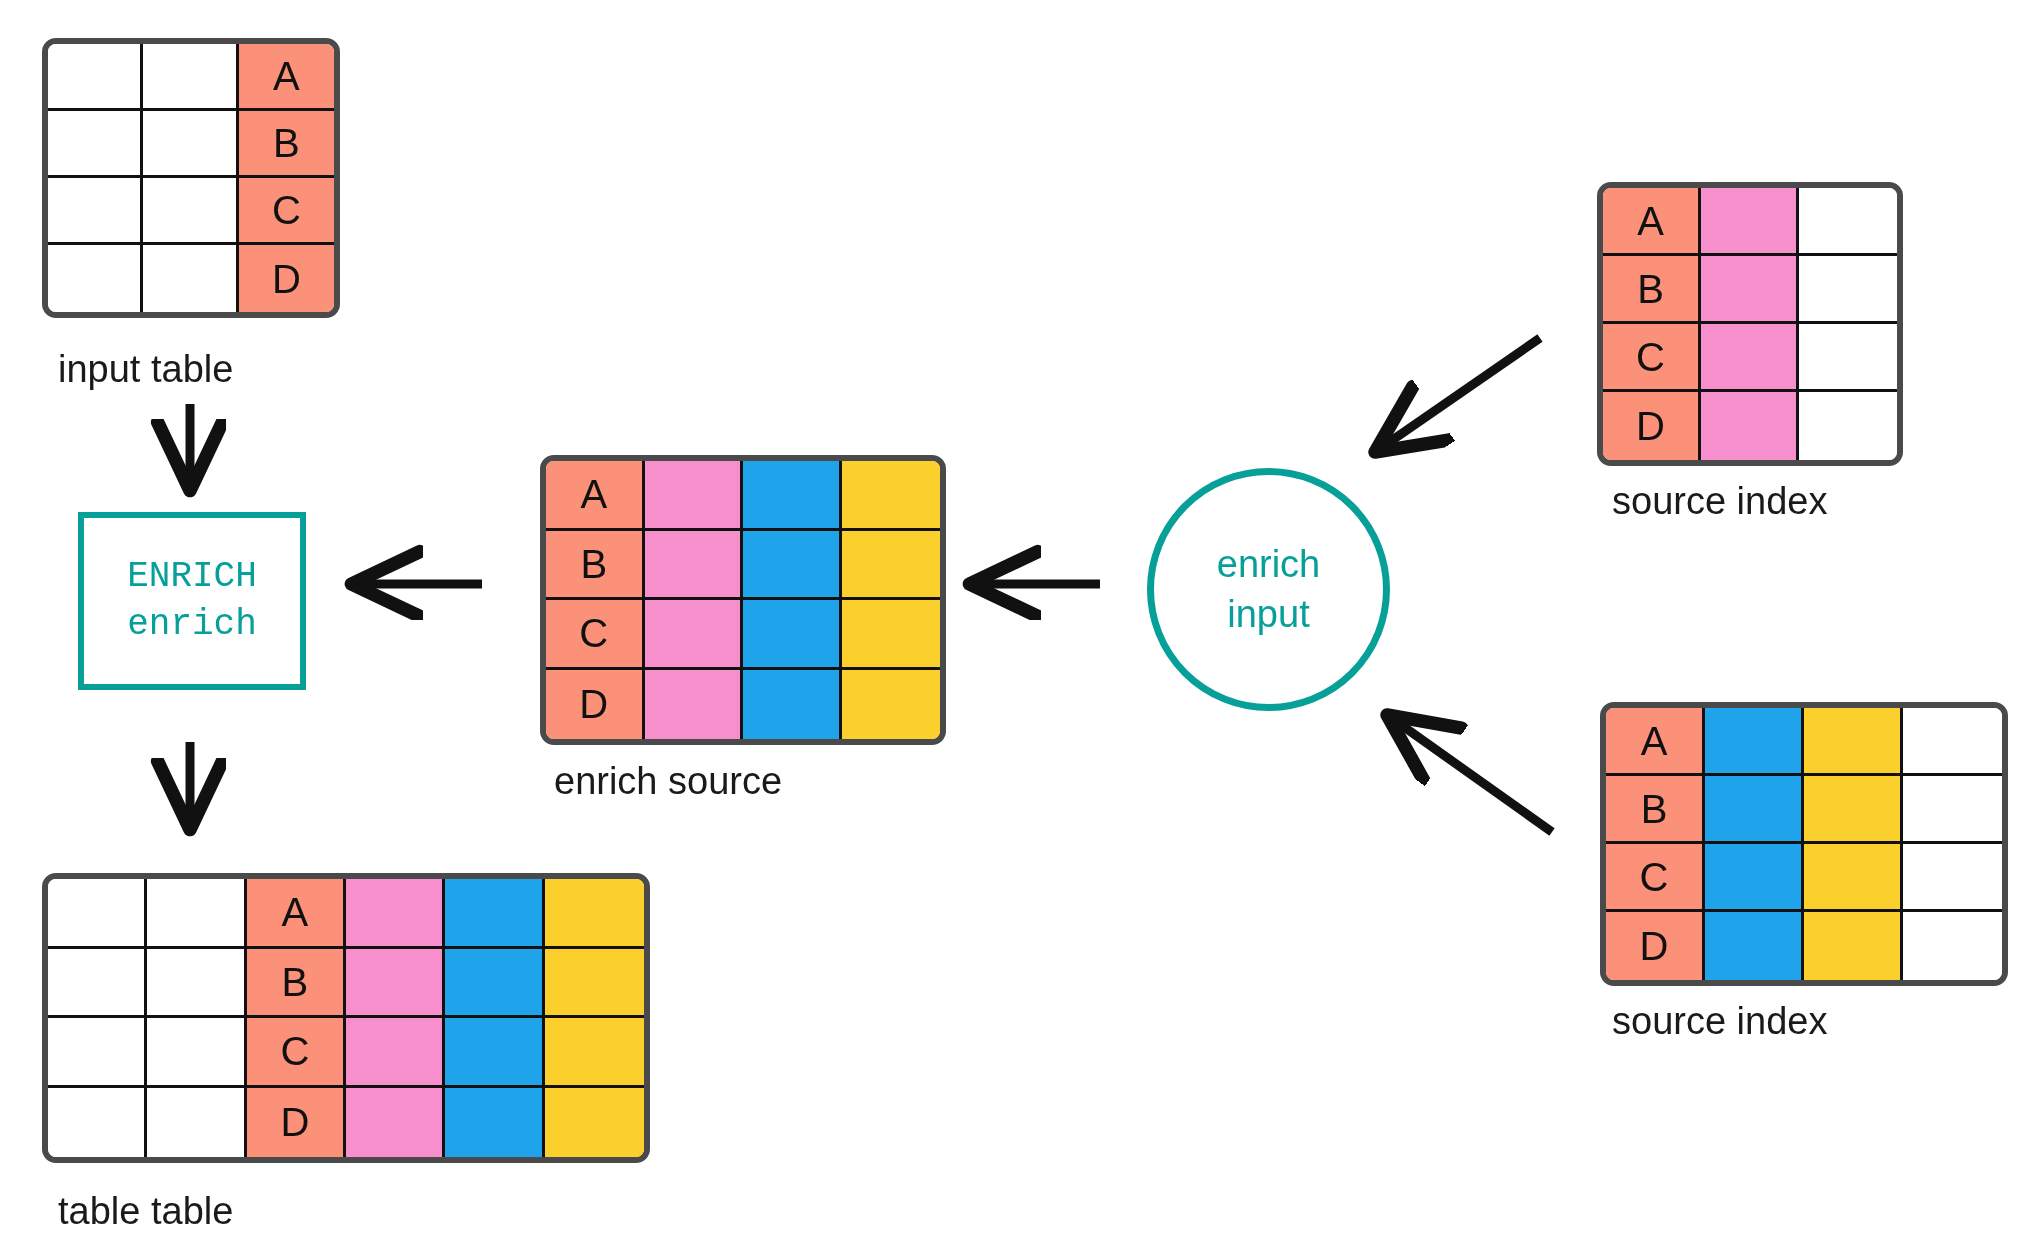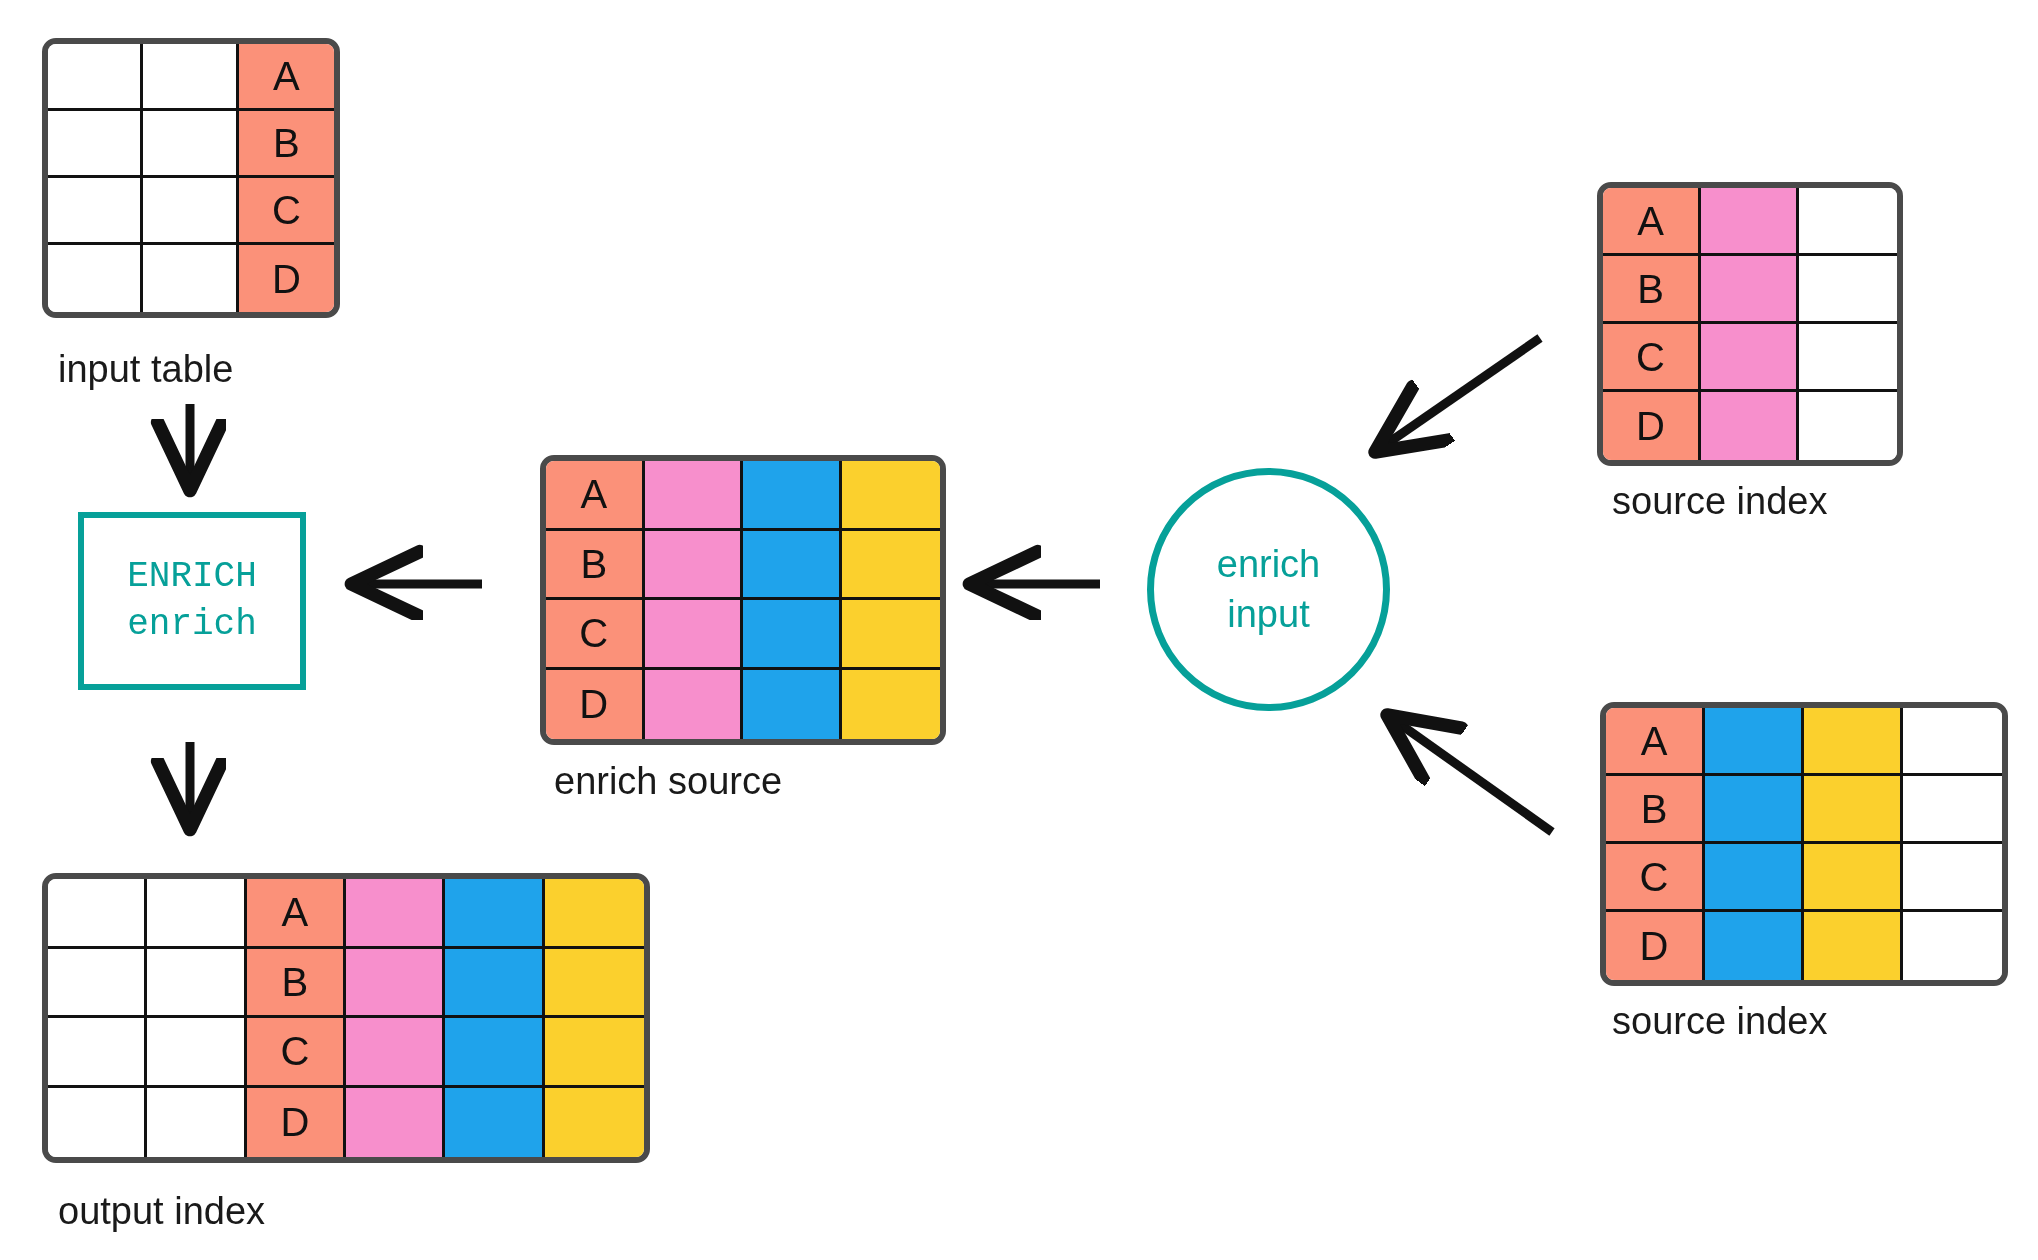--- a/index.html
+++ b/index.html
@@ -165,21 +165,21 @@
       <div class="cell c-pink"></div>
       <div class="cell c-blue"></div>
       <div class="cell c-yellow last-col"></div>
       <div class="cell c-white last-row"></div>
       <div class="cell c-white last-row"></div>
       <div class="cell c-salmon last-row">D</div>
       <div class="cell c-pink last-row"></div>
       <div class="cell c-blue last-row"></div>
       <div class="cell c-yellow last-col last-row"></div>
     </div>
-  <div class="caption" style="left:58px; top:1192px;">output index</div>
+  <div class="caption" style="left:58px; top:1192px;">table table</div>
 
   <div class="tbl" style="left:540px; top:455px; width:406px; height:290px;
               grid-template-columns:repeat(4,1fr); grid-template-rows:repeat(4,1fr);">
       <div class="cell c-salmon">A</div>
       <div class="cell c-pink"></div>
       <div class="cell c-blue"></div>
       <div class="cell c-yellow last-col"></div>
       <div class="cell c-salmon">B</div>
       <div class="cell c-pink"></div>
       <div class="cell c-blue"></div>

